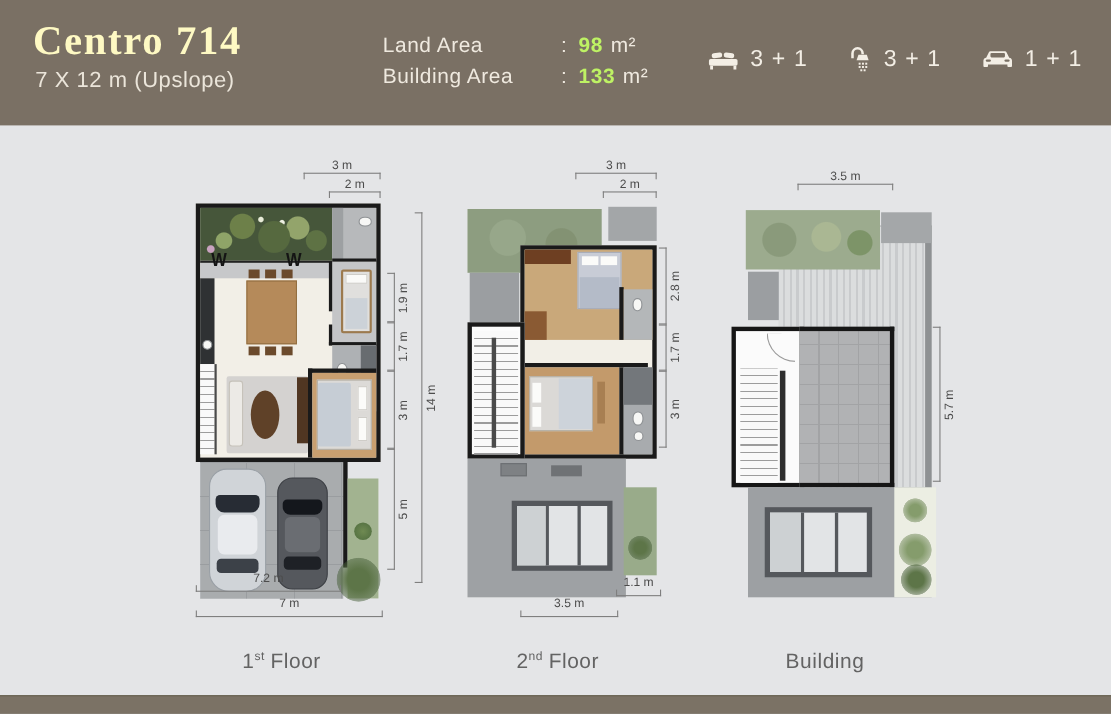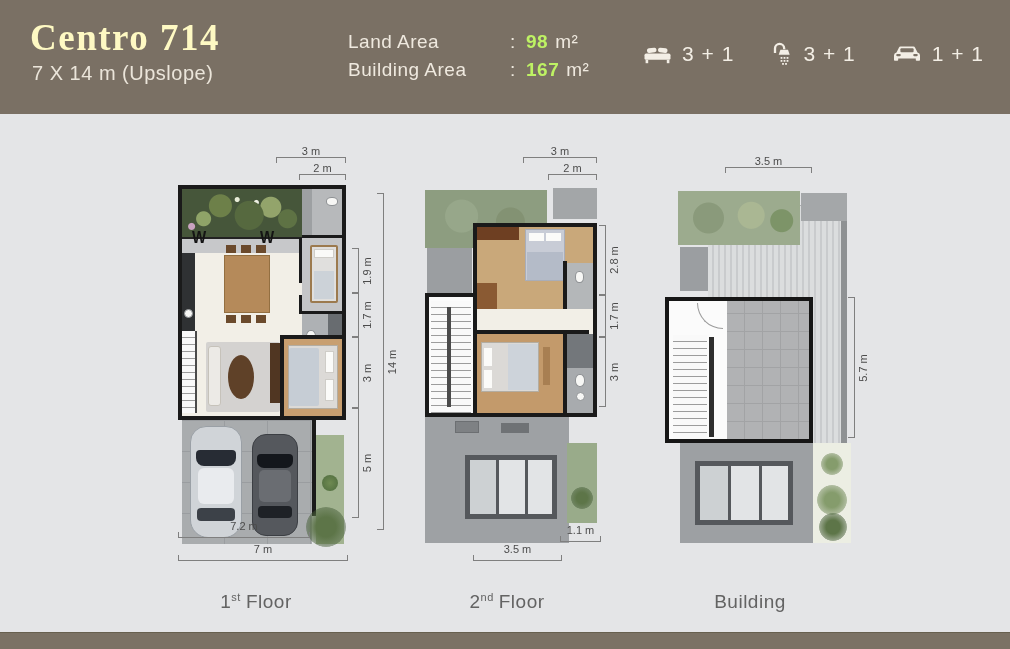--- a/index.html
+++ b/index.html
@@ -46,33 +46,33 @@
   .bushd { border-radius: 50%; background: radial-gradient(circle, #5d7548 35%, #40583374 70%, rgba(0,0,0,0) 72%); }
   .bushl { border-radius: 50%; background: radial-gradient(circle, #859c6c 35%, #6d855577 70%, rgba(0,0,0,0) 72%); }
 </style>
 </head>
 <body>
 
 <div class="page">
 
   <div class="header">
     <div class="title">Centro 714</div>
-    <div class="subtitle">7 X 14 m (Upslope)</div>
+    <div class="subtitle">7 X 12 m (Upslope)</div>
 
     <div class="areas">
       <div class="area-row">
         <span class="area-label">Land Area</span>
         <span class="area-colon">:</span>
         <span class="area-value">98</span>
         <span class="area-unit">m²</span>
       </div>
       <div class="area-row">
         <span class="area-label">Building Area</span>
         <span class="area-colon">:</span>
-        <span class="area-value">167</span>
+        <span class="area-value">133</span>
         <span class="area-unit">m²</span>
       </div>
     </div>
 
     <div class="stats">
       <div class="stat">
         <svg width="29" height="23" viewBox="0 0 29 23">
           <rect x="4" y="5" width="9.5" height="4.6" rx="2" fill="#f3eee5" transform="rotate(-7 8.7 7.3)"></rect>
           <rect x="15" y="5" width="9.5" height="4.6" rx="2" fill="#f3eee5" transform="rotate(7 19.7 7.3)"></rect>
           <rect x="1.5" y="10.6" width="26" height="6.2" rx="1.6" fill="#f3eee5"></rect>

